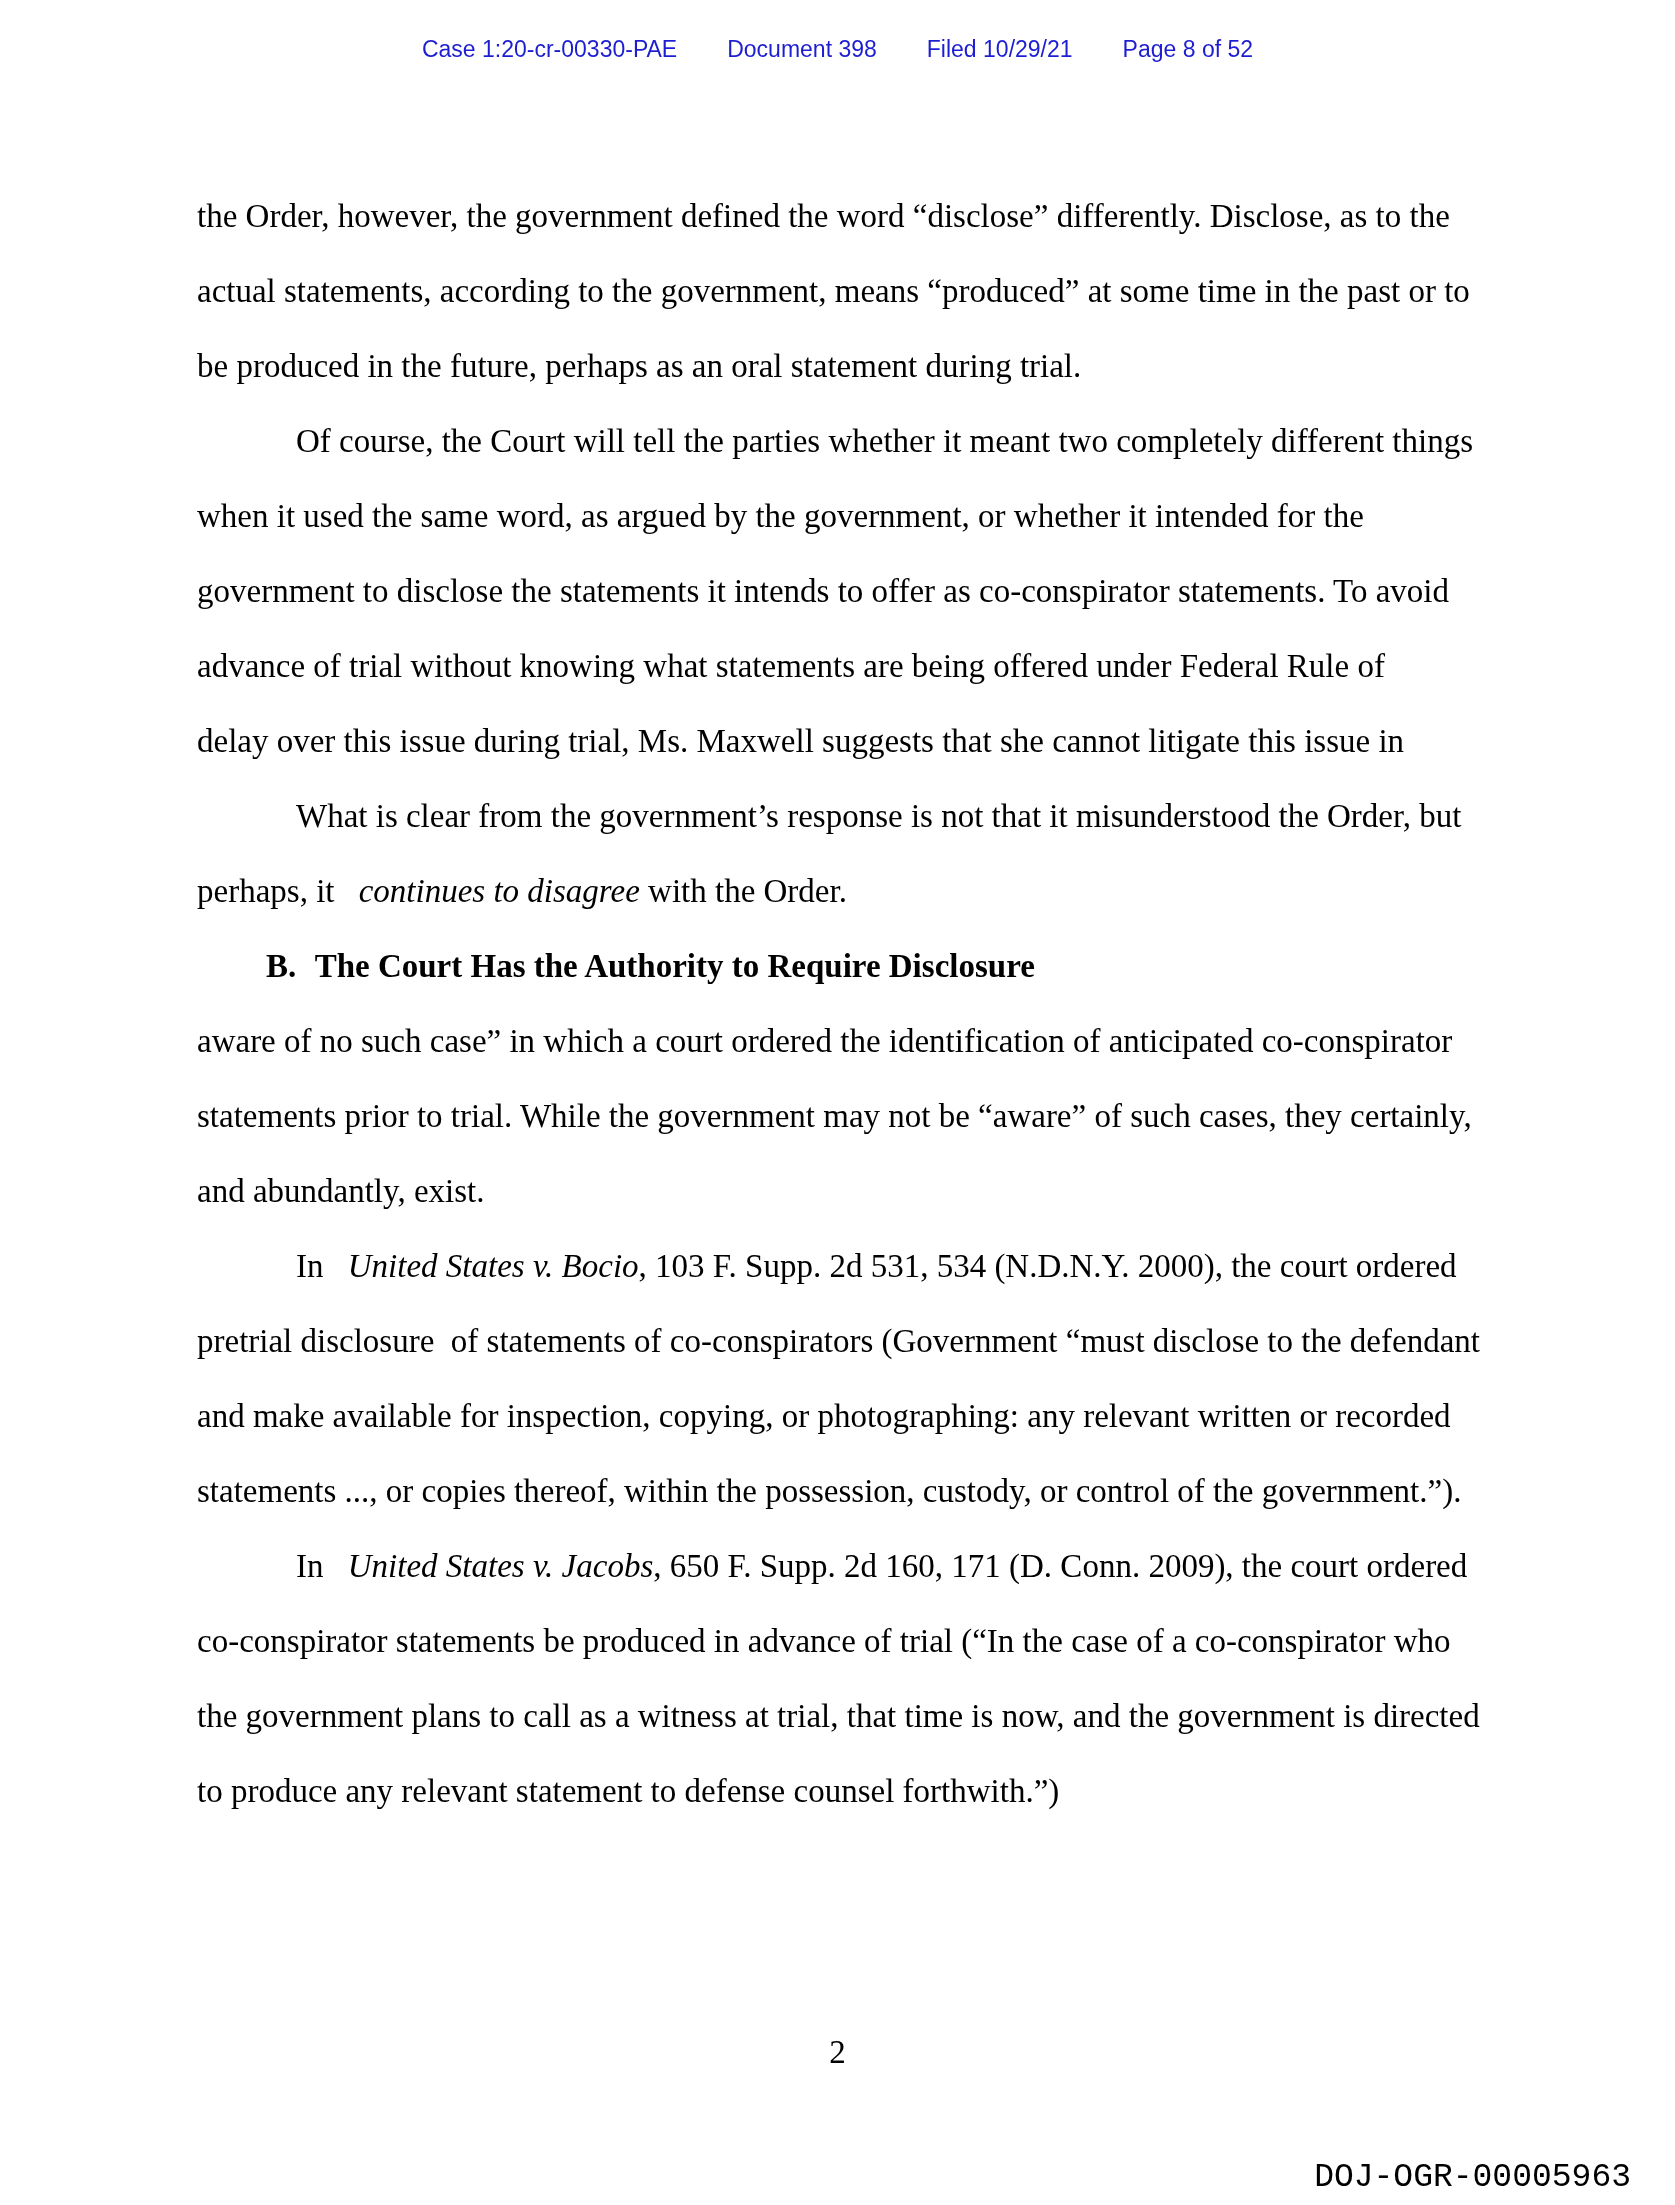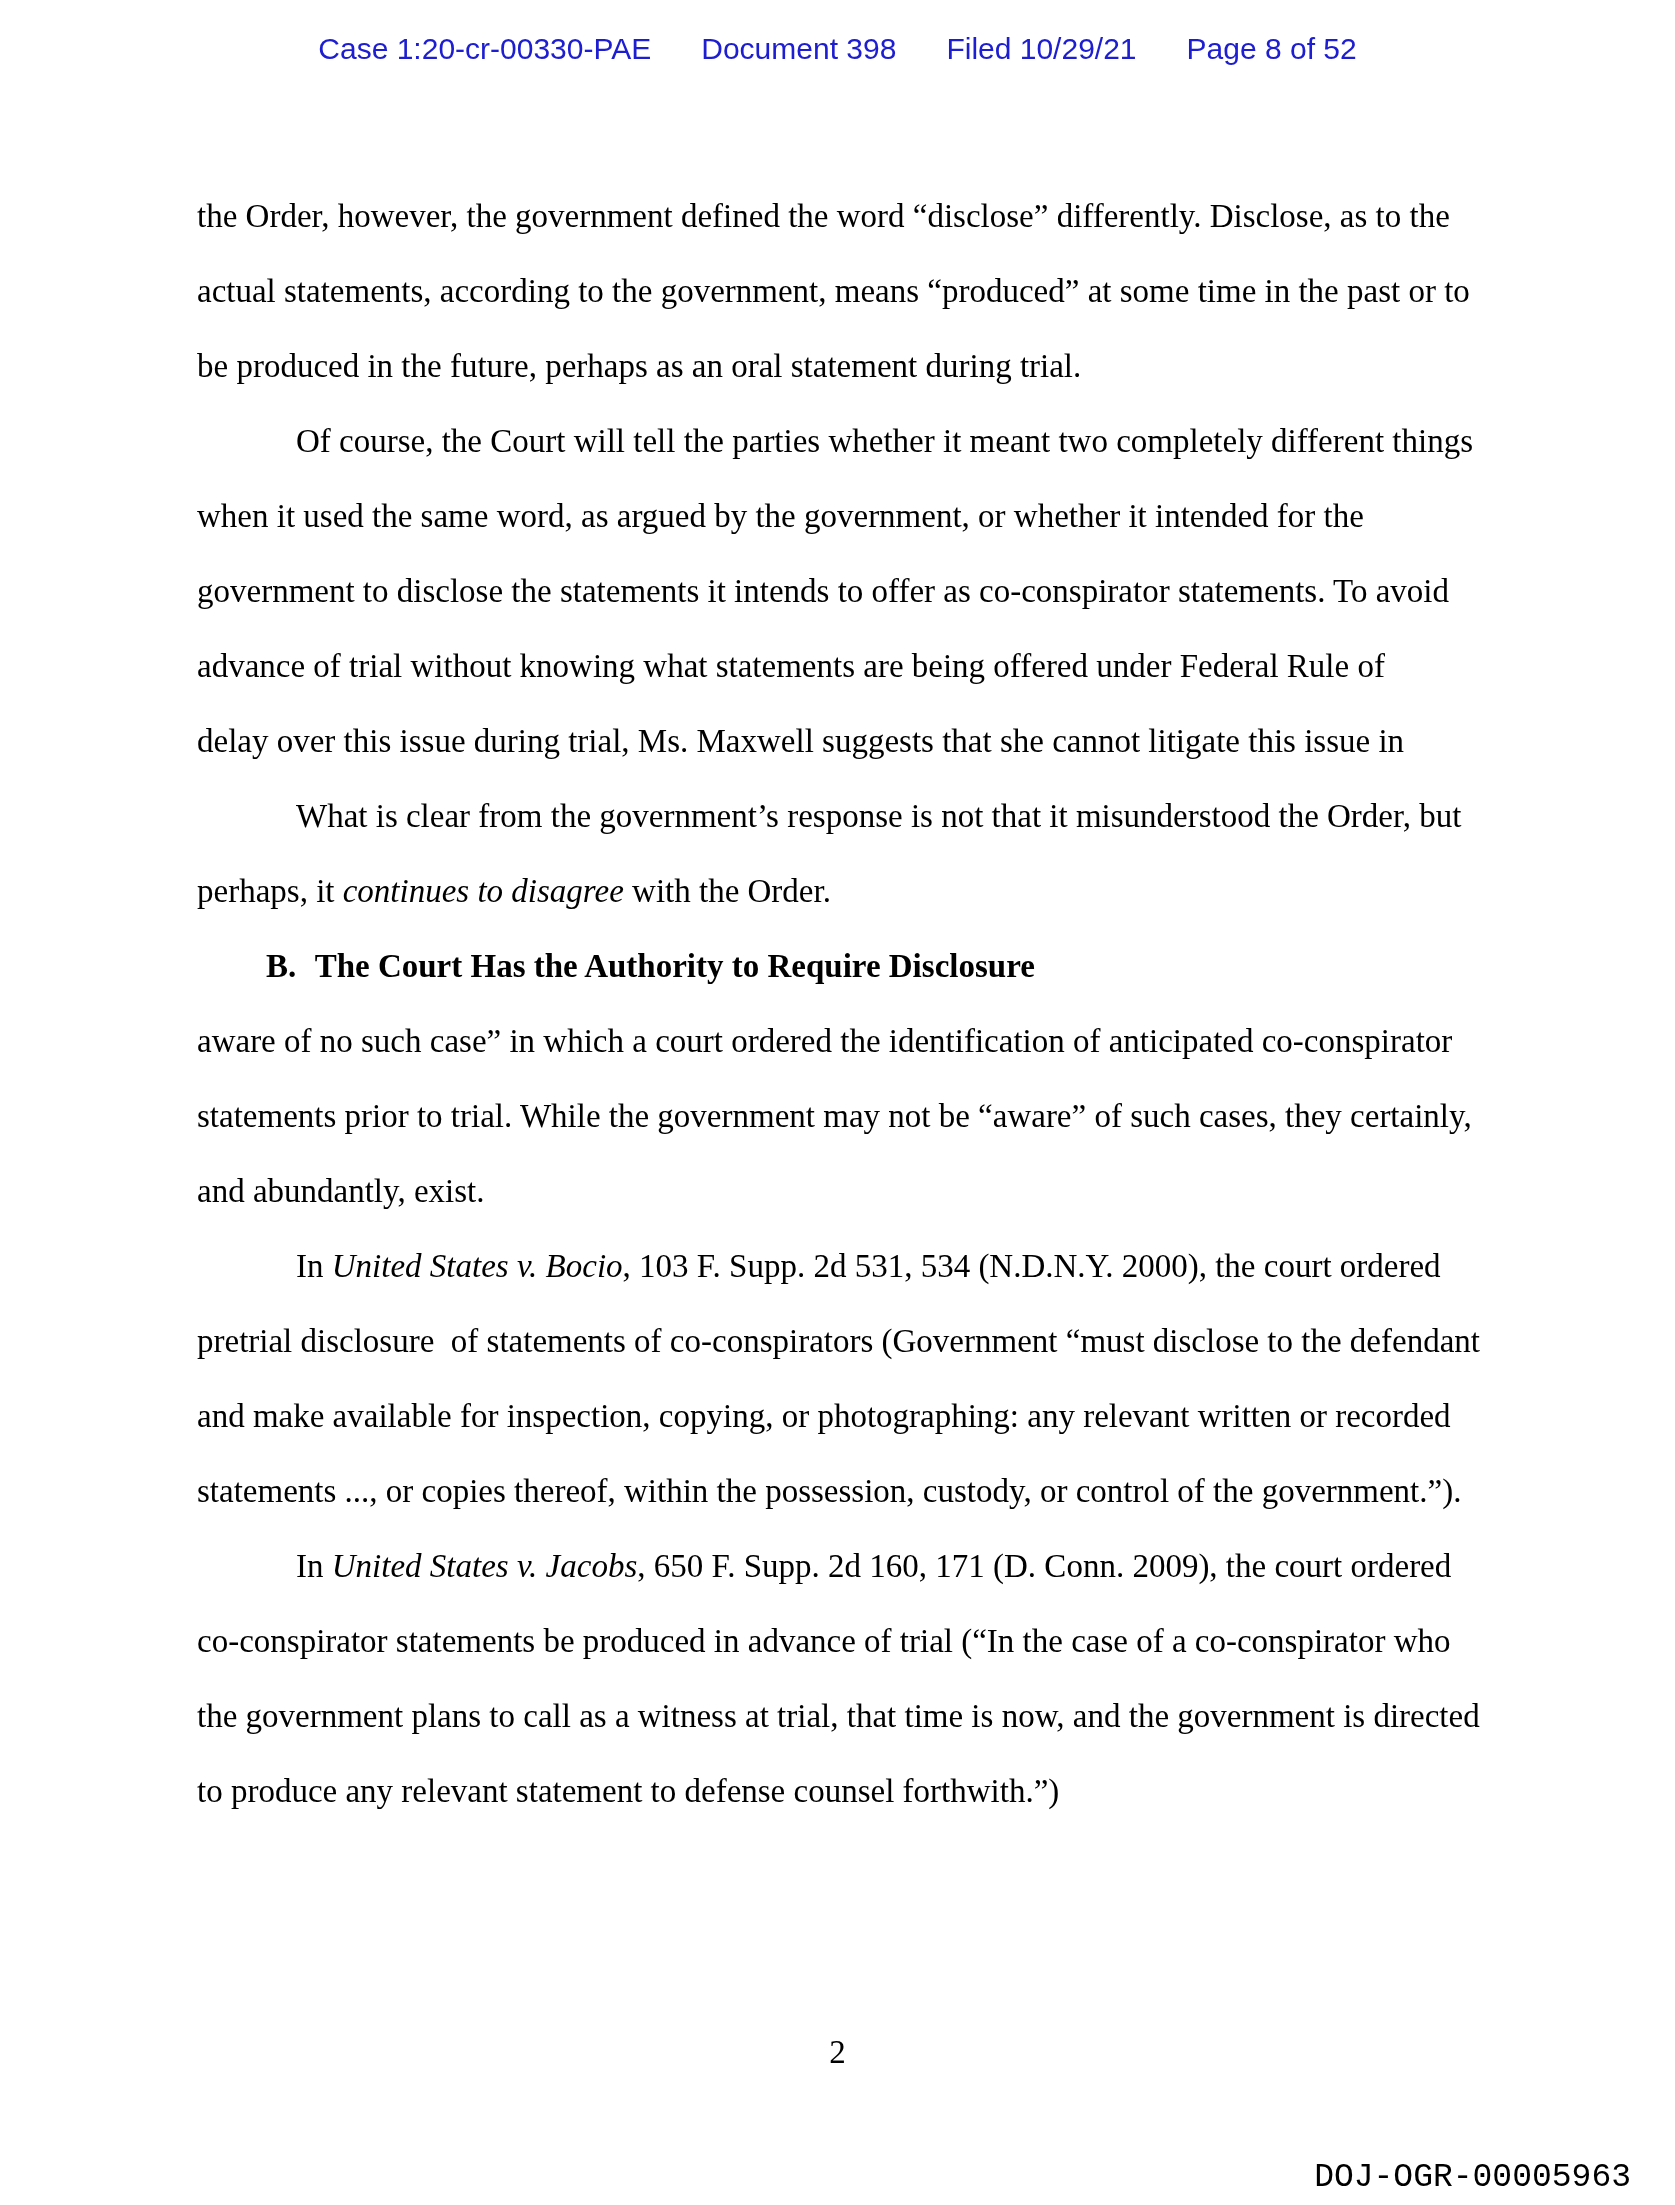--- a/index.html
+++ b/index.html
@@ -19,21 +19,21 @@
   
   .stamp {
     position: absolute;
     top: 32px;
     left: 0;
     width: 1675px;
     display: flex;
     justify-content: center;
     column-gap: 50px;
     font-family: "Liberation Sans", sans-serif;
-    font-size: 30px;
+    font-size: 23px;
     line-height: 34px;
     color: #1d1dd1;
     white-space: pre;
   }
   
   .body {
     position: absolute;
     top: 179px;
     left: 197px;
     width: 1285px;
@@ -43,21 +43,21 @@
     height: 75px;
     line-height: 75px;
     white-space: pre;
   }
   .ind { padding-left: 99px; }
   .heading {
     padding-left: 69px;
     font-weight: bold;
   }
   .heading .hnum { margin-right: 18.4px; }
-  .it { font-style: italic; }
+  .it { font-style: italic; margin-left: 16px; }
   .page-number {
     position: absolute;
     top: 2034px;
     left: 0;
     width: 1675px;
     text-align: center;
     font-size: 33px;
     line-height: 37px;
   }
   .bates {

